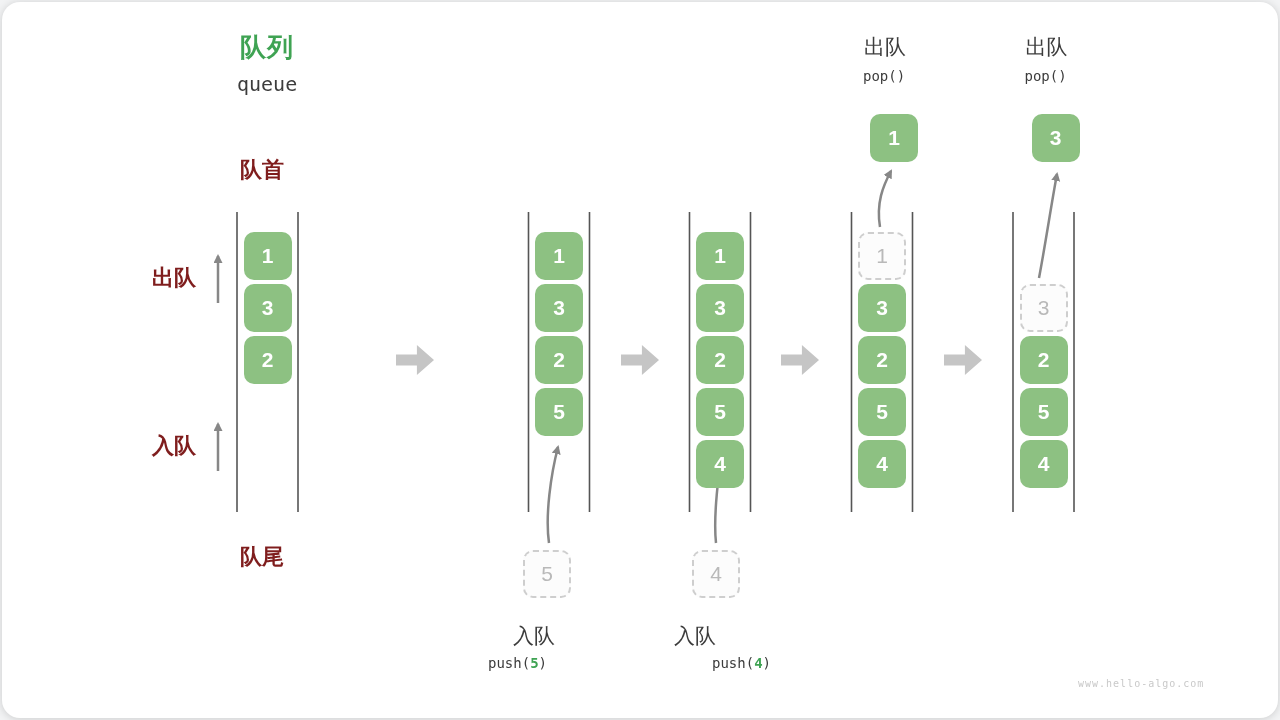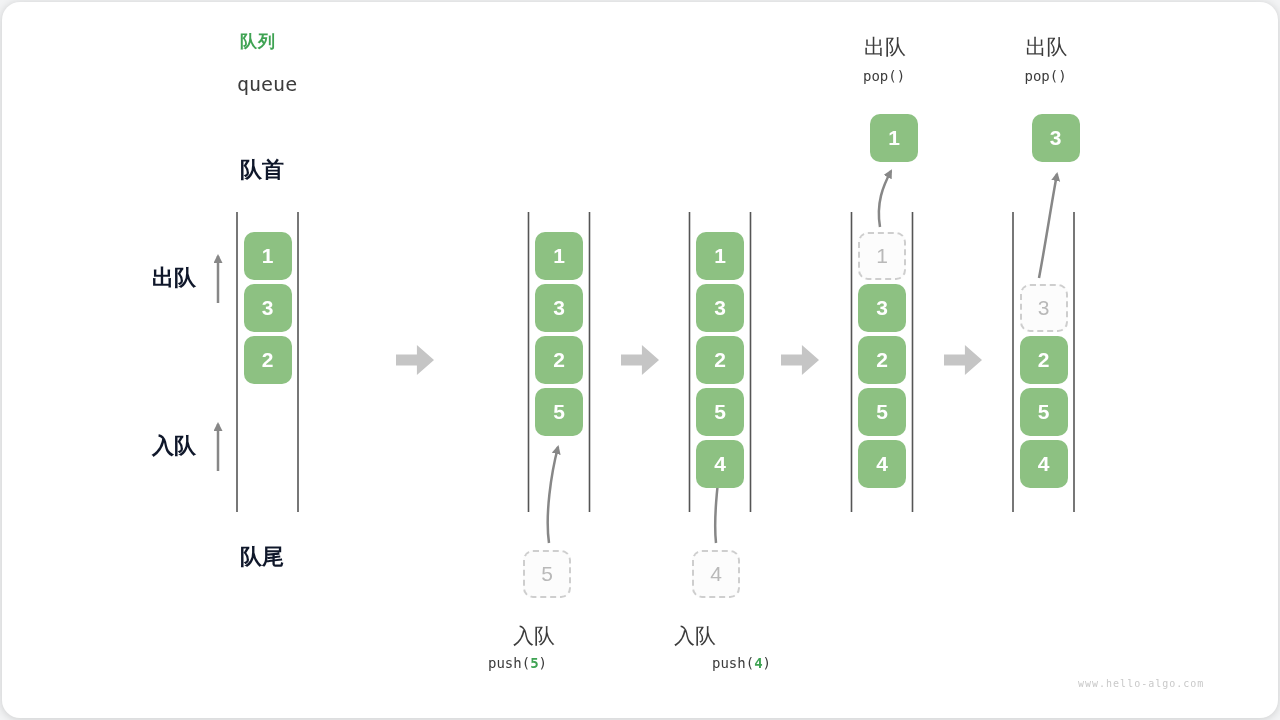--- a/index.html
+++ b/index.html
@@ -1,22 +1,22 @@
 <!DOCTYPE html>
 <html><head>
 <meta charset="utf-8">
 <style>
   html,body{margin:0;padding:0;background:#f2f3f4;font-family:"Liberation Sans","DejaVu Sans",sans-serif;}
   #canvas{position:relative;width:1280px;height:720px;overflow:hidden;}
   .card{position:absolute;left:2px;top:2px;right:2px;bottom:2px;background:#ffffff;border-radius:18px;
         box-shadow:0 1px 8px rgba(0,0,0,.16);}
   .abs{position:absolute;}
-  .title-zh{font-size:17px;font-weight:bold;color:#3fa353;letter-spacing:1px;}
+  .title-zh{font-size:26px;font-weight:bold;color:#3fa353;letter-spacing:1px;}
   .title-en{font-size:20px;color:#3c3c3c;font-family:"DejaVu Sans Mono","Liberation Mono",monospace;}
-  .lbl{font-size:22px;font-weight:bold;color:#0f172a;}
+  .lbl{font-size:22px;font-weight:bold;color:#7f1d1d;}
   .oplabel-zh{font-size:21px;color:#3c3c3c;}
   .oplabel-code{font-size:14px;color:#3c3c3c;font-family:"DejaVu Sans Mono","Liberation Mono",monospace;}
   .oplabel-code .arg{color:#3fa353;font-weight:bold;}
   .qbox{position:absolute;width:48px;height:48px;border-radius:10px;background:#8dc182;color:#ffffff;
         font-size:21px;font-weight:bold;display:flex;align-items:center;justify-content:center;box-sizing:border-box;}
   .qbox.ghost{background:#fcfcfc;border:2px dashed #cecece;color:#b9b9b9;font-weight:normal;}
   .blockarrow{position:absolute;top:345px;width:38px;height:30px;background:#c5c5c5;
         clip-path:polygon(0% 32%,55% 32%,55% 0%,100% 50%,55% 100%,55% 68%,0% 68%);}
   .watermark{font-size:10px;color:#c9c9c9;font-family:"DejaVu Sans Mono","Liberation Mono",monospace;letter-spacing:1px;}
   #overlay{position:absolute;left:0;top:0;pointer-events:none;}

